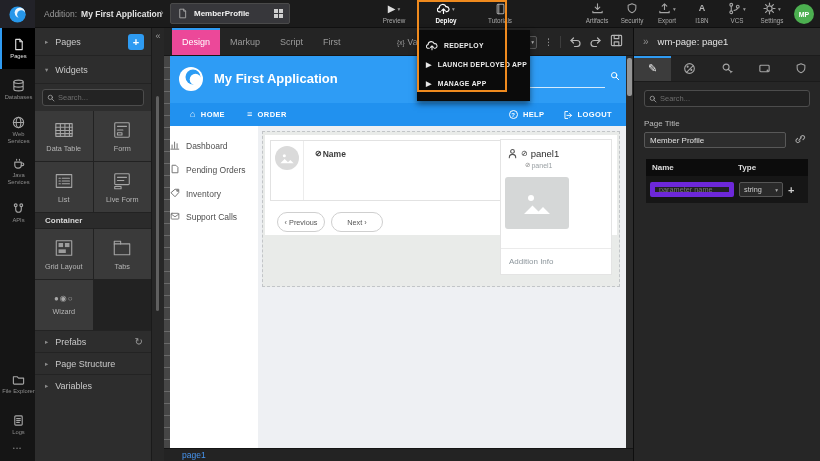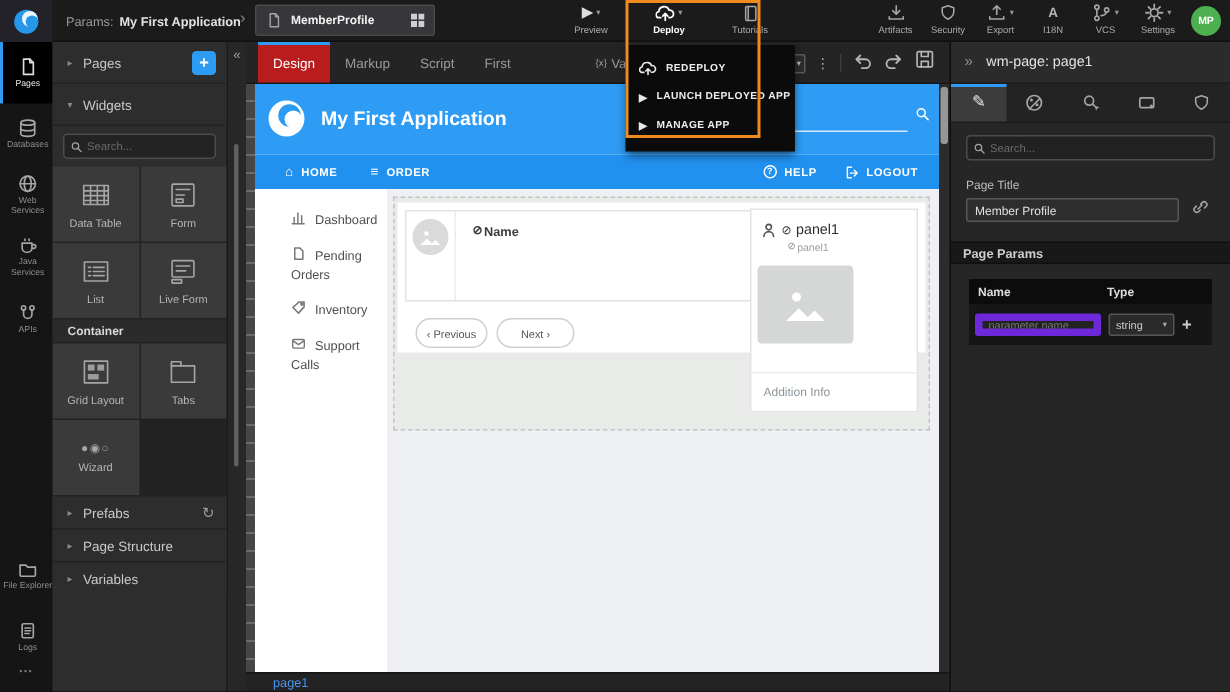--- a/index.html
+++ b/index.html
@@ -58,21 +58,21 @@
 
   
   #lstrip{position:absolute;left:152px;top:28px;width:12px;height:433px;background:#272727}
   .strip-col{display:block;text-align:center;color:#9a9a9a;font-size:9px;line-height:16px}
   .lsb-thumb{position:absolute;left:4px;top:68px;width:3px;height:215px;background:#606060;border-radius:2px}
 
   
   #center{position:absolute;left:164px;top:28px;width:469px;height:433px;display:flex;flex-direction:column}
   #toolbar{position:relative;height:28px;background:#242424;border-bottom:1px solid #171717;display:flex;align-items:stretch;padding-left:8px}
   .ttab{padding:0 10px;line-height:28px;font-size:9px;color:#9a9a9a}
-  .ttab.active{color:#fff;background:#b91c1c;box-shadow:inset 0 2px 0 #2f9bf2}
+  .ttab.active{color:#fff;background:#ec4899;box-shadow:inset 0 2px 0 #2f9bf2}
   .varbtn{position:absolute;left:233px;top:0;height:28px;display:flex;align-items:center;gap:3px;color:#9f9f9f;font-size:8.5px}
   .braces{font-size:6.5px;color:#9f9f9f}
   .tright{position:absolute;right:10px;top:0;height:28px;display:flex;align-items:center;gap:7px}
   .tsel{width:22px;height:13px;border:1px solid #5a5a5a;background:#2c2c2c;border-radius:2px;display:flex;align-items:center;justify-content:flex-end;padding-right:2px;font-size:5.5px;color:#bbb}
   .tdots{font-size:9px;color:#b5b5b5}
   .tdiv{width:1px;height:12px;background:#3d3d3d}
 
   #canvas{position:relative;height:392px;background:#3f3f3f;overflow:hidden}
   #ruler{position:absolute;left:0;top:0;width:6px;height:100%;background-image:repeating-linear-gradient(to bottom,#464646 0 11px,#6a6a6a 11px 12px)}
   #app{position:absolute;left:6px;top:0;right:7px;bottom:0;background:#eef0f3}
@@ -81,21 +81,21 @@
   .app-title{position:absolute;left:44px;top:15px;font-size:13px;font-weight:600;color:#fff}
   .app-sline{position:absolute;left:247px;top:31px;width:188px;height:1px;background:rgba(255,255,255,.8)}
   .app-sicon{position:absolute;left:440px;top:15px}
   .app-nav{height:23px;background:#2191ef;display:flex;align-items:center;padding-left:20px;gap:22px;position:relative}
   .nav-it{display:flex;align-items:center;gap:5px;color:#fff;font-size:7.5px;font-weight:bold;letter-spacing:.4px}
   .nic{font-size:9px;line-height:1}
   .nav-right{position:absolute;right:14px;display:flex;gap:18px}
   .qcirc{width:9px;height:9px;border:1px solid #fff;border-radius:50%;font-size:6px;display:flex;align-items:center;justify-content:center}
   .app-body{position:relative;flex:1;height:322px}
   .app-side{position:absolute;left:0;top:0;bottom:0;width:88px;background:#fff}
-  .sit{margin:0 0 11px;padding:0 4px 0 24px;font-size:8.5px;color:#4f4f4f;font-weight:500;line-height:1.5}
+  .sit{margin:0 0 11px;padding:0 4px 0 0;font-size:8.5px;color:#4f4f4f;font-weight:500;line-height:1.5}
   .sit:first-child{margin-top:14px}
   .sit svg{vertical-align:-1px;margin-right:6px}
   .dashed{position:absolute;left:92px;top:5px;width:358px;height:156px;background:#e9ebe9;border:1px dashed #c2c5c8}
   .band{position:absolute;left:2px;top:3px;width:352px;height:100px;background:#fff}
   .litem{position:absolute;left:7px;top:8px;width:342px;height:61px;border:1px solid #e2e2e2;background:#fff}
   .lcell{position:absolute;left:0;top:0;bottom:0;width:33px;border-right:1px solid #ececec}
   .lcirc{position:absolute;left:4px;top:5px;width:24px;height:24px;border-radius:50%;background:#dadada;display:flex;align-items:center;justify-content:center;overflow:hidden}
   .lname{position:absolute;left:44px;top:8px;font-size:8.5px;font-weight:bold;color:#3d3d3d;display:flex;align-items:center;gap:1px}
   .bindg{font-size:8px;color:#333;line-height:1}
   .pill{position:absolute;height:20px;border:1px solid #cfcfcf;border-radius:10px;background:#fff;font-size:7.3px;color:#555;display:flex;align-items:center;justify-content:center}
@@ -144,21 +144,21 @@
 
   <header id="topbar">
     <div class="logo-box">
       <svg width="19" height="19" viewBox="0 0 20 20">
           <circle cx="10" cy="10" r="8.5" fill="#2797ea"></circle>
           <circle cx="12.5" cy="8" r="5.5" fill="#eaf5fe"></circle>
           <circle cx="14" cy="10" r="4.4" fill="#2797ea"></circle>
         </svg>
     </div>
     <div class="proj">
-      <span class="dim">Params:</span>
+      <span class="dim">Addition:</span>
       <span class="lit">My First Application</span>
     </div>
     <span class="bchev">›</span>
     <div class="page-tab">
       <svg class="s" width="11" height="13" viewBox="0 0 14 14">
           <path d="M4 1.5h4.5L11 4v8.5H4z"></path>
           <path d="M8.5 1.5V4H11"></path>
         </svg>
       <span class="pt-label">MemberProfile</span>
       <svg width="9" height="9" viewBox="0 0 9 9">
@@ -589,21 +589,20 @@
         </svg>
       <input placeholder="Search..." style="">
     </div>
     <div class="rp-lb">Page Title</div>
     <div class="rp-row">
       <input class="rp-input" value="Member Profile" style="">
       <span><svg class="s" width="12" height="12" viewBox="0 0 14 14">
             <path d="M5.5 8.5l3-3M4.2 6.3L3 7.5a2.1 2.1 0 003 3l1.2-1.2M7.5 4.8l1.2-1.2a2.1 2.1 0 013 3L10.5 7.8"></path>
           </svg></span>
     </div>
-    <div class="rp-sec">Page Params</div>
     <div class="rp-table">
       <div class="rpt-head">
         <span class="c1">Name</span>
         <span class="c2">Type</span>
       </div>
       <div class="rpt-row">
         <input class="rpt-in" placeholder="parameter name" style="">
         <div class="rpt-sel">
           <span>string</span>
           <span class="selc">▾</span>

